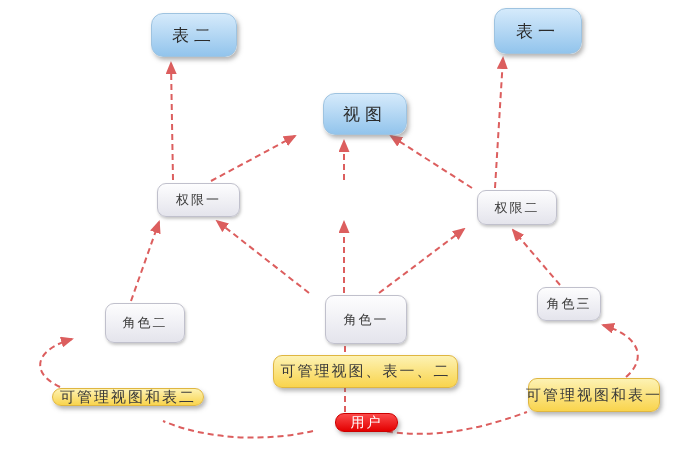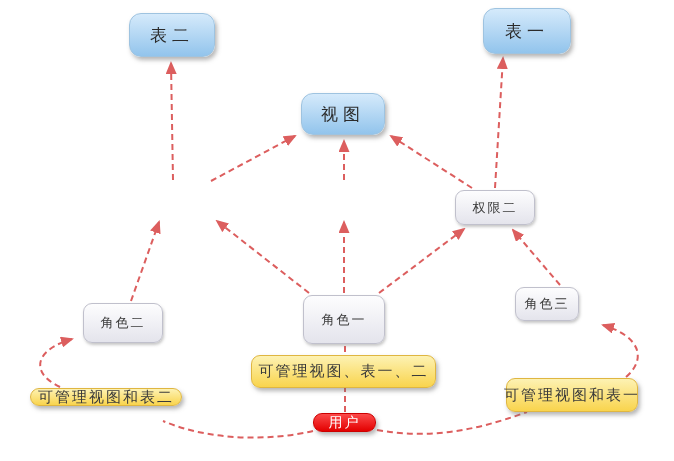--- a/index.html
+++ b/index.html
@@ -8,20 +8,21 @@
     font-family:"DejaVu Sans","Liberation Sans",sans-serif;
   }
   #edges{position:absolute;left:0;top:0;z-index:0;}
   .edge{fill:none;stroke-width:2;stroke-dasharray:6 4;}
   .node{
     position:absolute;z-index:1;display:flex;align-items:center;justify-content:center;
     box-sizing:border-box;border:1px solid #c0c0cc;border-radius:9px;
     color:#3a3a3a;white-space:nowrap;
     box-shadow:2px 3px 4px rgba(110,110,110,0.5);
     letter-spacing:2px;
+    margin-left:22px;
   }
   .node-table{
     background:linear-gradient(to bottom, var(--c-table_node_fill_top,#cfe7fa), var(--c-table_node_fill_bottom,#94c5ec));
     border-color:#9ec3e0;border-radius:12px;font-size:17px;letter-spacing:5px;color:#2b2b2b;
   }
   .node-perm{
     background:linear-gradient(to bottom, var(--c-permission_node_fill_top,#fdfdfe), var(--c-permission_node_fill_bottom,#e4e4ec));
     border-color:#c0c0cc;font-size:13px;
     box-shadow:1px 2px 3px rgba(130,130,130,0.45);
   }
@@ -56,23 +57,24 @@
     <path class="edge" marker-end="url(#ah)" d="M379,293 L464,229" stroke="#dc5e5e"></path>
     <path class="edge" marker-end="url(#ah)" d="M560,285 L513,230" stroke="#dc5e5e"></path>
     <path class="edge" marker-end="url(#ah)" d="M345,412 L345,333" stroke="#dc5e5e"></path>
     <path class="edge" d="M313,431 C270,441 210,441 163,421" stroke="#dc5e5e"></path>
     <path class="edge" marker-end="url(#ah)" d="M60,387 C30,373 34,350 72,339" stroke="#dc5e5e"></path>
     <path class="edge" d="M377,430 C428,439 472,432 527,412" stroke="#dc5e5e"></path>
     <path class="edge" marker-end="url(#ah)" d="M626,377 C646,360 642,337 603,325" stroke="#dc5e5e"></path>
   </svg>
 
   <div class="node node-table" style="left:129px;top:13px;width:86px;height:44px">表二</div>
-  <div class="node node-table" style="left:483px;top:8px;width:88px;height:46px">表一</div>
+  <div class="node node-table" style="left:472px;top:8px;width:88px;height:46px">表一</div>
   <div class="node node-table" style="left:301px;top:93px;width:84px;height:42px">视图</div>
 
+  <div class="node node-perm" style="left:135px;top:183px;width:83px;height:34px">权限一</div>
   <div class="node node-perm" style="left:455px;top:190px;width:80px;height:35px">权限二</div>
 
   <div class="node node-perm" style="left:83px;top:303px;width:80px;height:40px">角色二</div>
   <div class="node node-perm" style="left:303px;top:295px;width:82px;height:49px">角色一</div>
   <div class="node node-perm" style="left:515px;top:287px;width:64px;height:34px">角色三</div>
 
   <div class="node node-note" style="left:30px;top:388px;width:152px;height:18px">可管理视图和表二</div>
   <div class="node node-note" style="left:251px;top:355px;width:185px;height:33px">可管理视图、表一、二</div>
   <div class="node node-note" style="left:506px;top:378px;width:132px;height:34px">可管理视图和表一</div>
 

